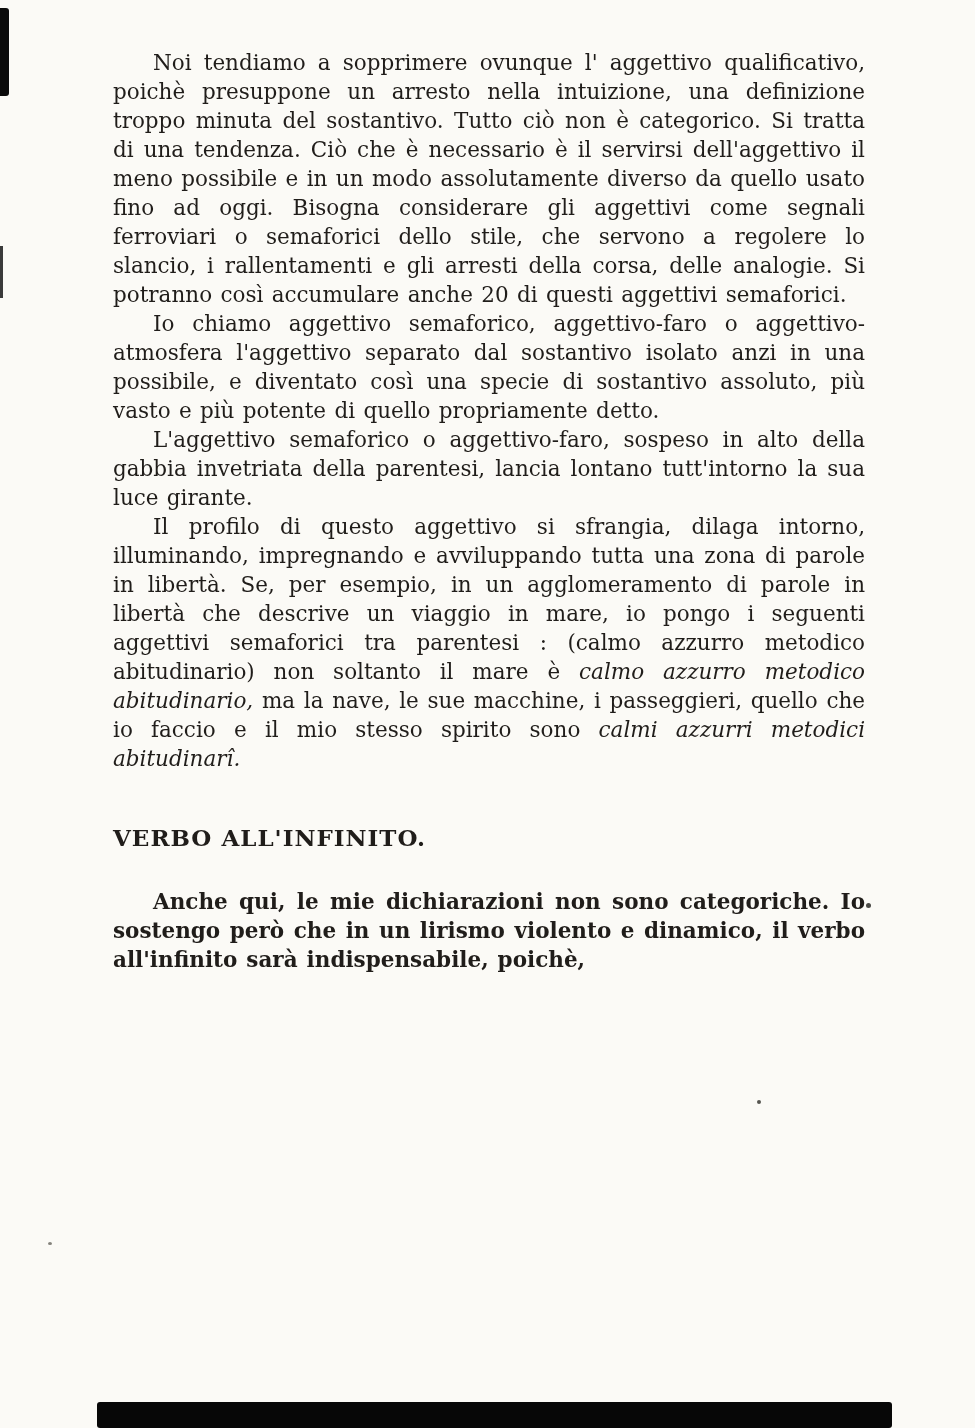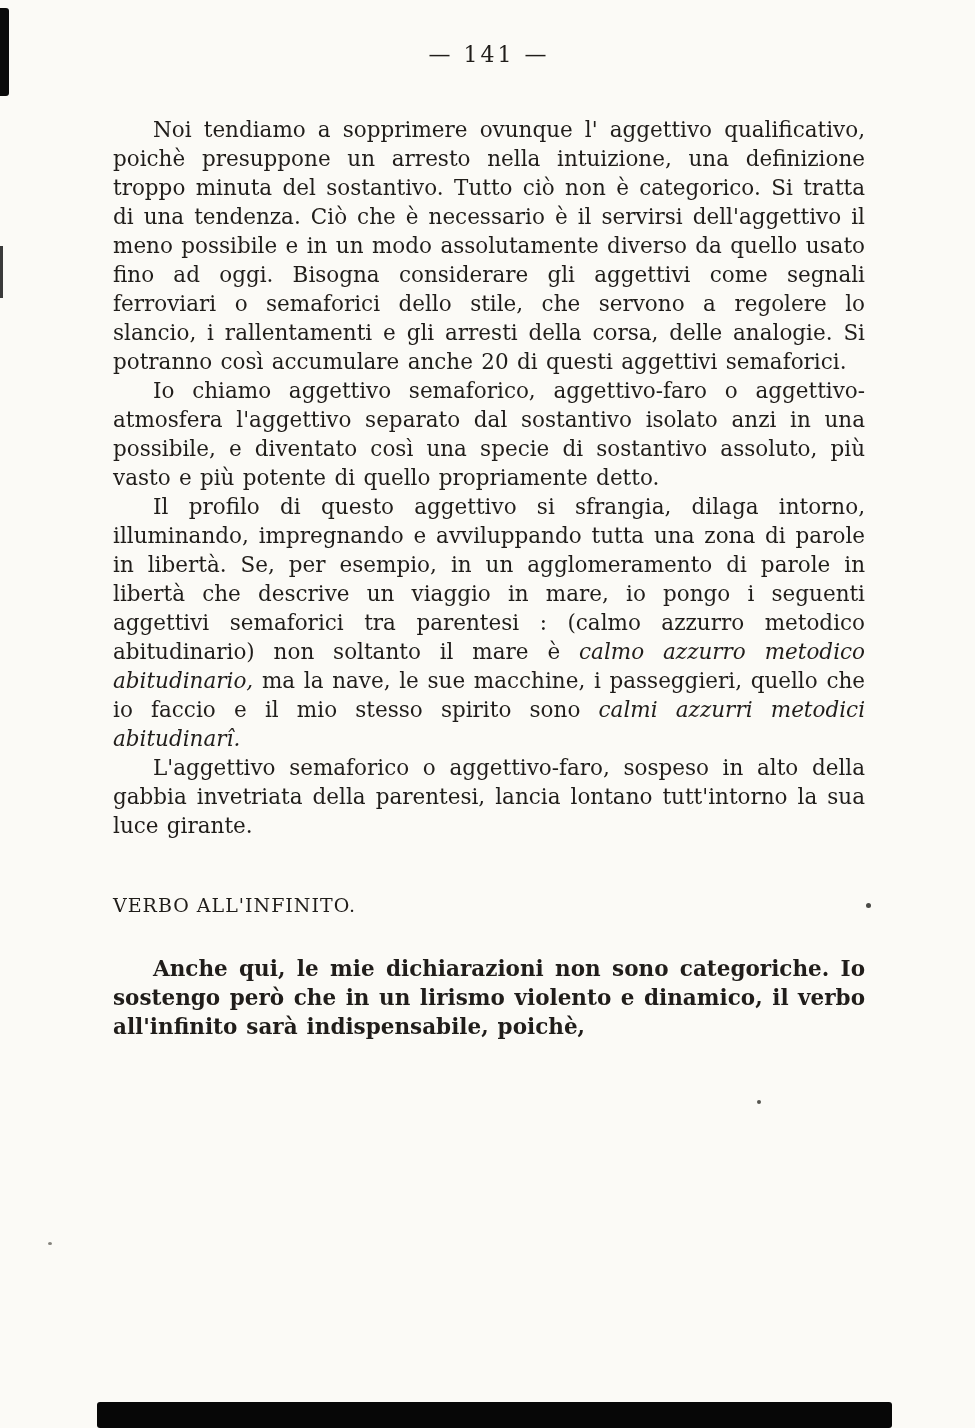--- a/index.html
+++ b/index.html
@@ -42,22 +42,22 @@
   .para {
     margin: 0;
     font-size: 21.5px;
     line-height: 29px;
     text-align: justify;
     text-indent: 40px;
     word-spacing: 1.5px;
   }
   .heading2 {
     margin: 50px 0 0 0;
-    font-size: 19px;
-    font-weight: normal;
+    font-size: 23px;
+    font-weight: bold;
     letter-spacing: 1px;
     line-height: 30px;
   }
   .after-heading { margin-top: 34px; font-weight: bold; }
   .it { font-style: italic; }
 
   
   .artifact, .speck { position: absolute; }
   .artifact-top-left {
     left: 0; top: 8px; width: 9px; height: 88px;
@@ -82,38 +82,37 @@
 <div class="page">
 
   <div class="artifact artifact-top-left"></div>
   <div class="artifact artifact-left-mid"></div>
   <div class="speck speck-1"></div>
   <div class="speck speck-2"></div>
   <div class="speck speck-3"></div>
 
   <div class="content">
 
-    <div class="page-number">— 141 —</div>
 
     <h1 class="heading">
     </h1>
 
     <div class="body-text">
       <p class="para">Noi tendiamo a sopprimere ovunque l' aggettivo qualificativo, poichè presuppone un arresto nella intuizione, una definizione troppo minuta del sostantivo. Tutto ciò non è categorico. Si tratta di una tendenza. Ciò che è necessario è il servirsi dell'aggettivo il meno possibile e in un modo assolutamente diverso da quello usato fino ad oggi. Bisogna considerare gli aggettivi come segnali ferroviari o semaforici dello stile, che servono a regolere lo slancio, i rallentamenti e gli arresti della corsa, delle analogie. Si potranno così accumulare anche 20 di questi aggettivi semaforici.</p>
 
       <p class="para">Io chiamo aggettivo semaforico, aggettivo-faro o aggettivo-atmosfera l'aggettivo separato dal sostantivo isolato anzi in una possibile, e diventato così una specie di sostantivo assoluto, più vasto e più potente di quello propriamente detto.</p>
 
+      <p class="para">L'aggettivo semaforico o aggettivo-faro, sospeso in alto della gabbia invetriata della parentesi, lancia lontano tutt'intorno la sua luce girante.</p>
+
       <p class="para">
         <span>Il profilo di questo aggettivo si sfrangia, dilaga intorno, illuminando, impregnando e avviluppando tutta una zona di parole in libertà. Se, per esempio, in un agglomeramento di parole in libertà che descrive un viaggio in mare, io pongo i seguenti aggettivi semaforici tra parentesi : (calmo azzurro metodico abitudinario) non soltanto il mare è</span>
         <i class="it">calmo azzurro metodico abitudinario,</i>
         <span>ma la nave, le sue macchine, i passeggieri, quello che io faccio e il mio stesso spirito sono</span>
         <i class="it">calmi azzurri metodici abitudinarî.</i>
       </p>
-
-      <p class="para">L'aggettivo semaforico o aggettivo-faro, sospeso in alto della gabbia invetriata della parentesi, lancia lontano tutt'intorno la sua luce girante.</p>
     </div>
 
     <h2 class="heading2">VERBO ALL'INFINITO.</h2>
 
     <p class="para after-heading">Anche qui, le mie dichiarazioni non sono categoriche. Io sostengo però che in un lirismo violento e dinamico, il verbo all'infinito sarà indispensabile, poichè,</p>
 
   </div>
 
   <div class="artifact bottom-bar"></div>
 

